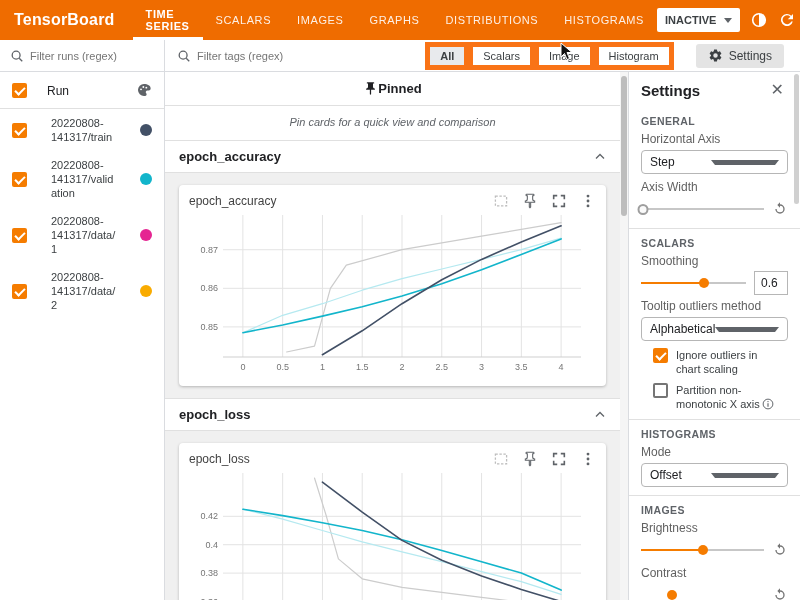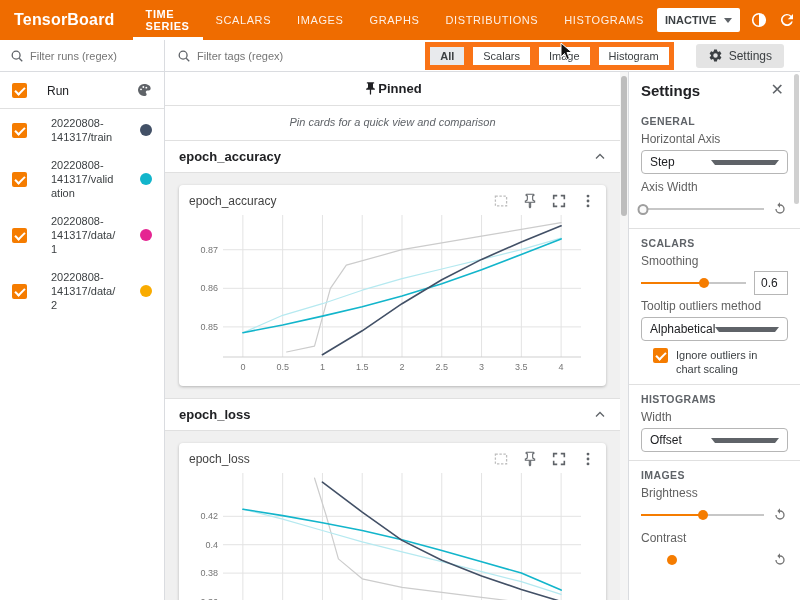--- a/index.html
+++ b/index.html
@@ -398,25 +398,33 @@
       </div>
       <div class="sp-label">Tooltip outliers method</div>
       <div class="select">
         <span>Alphabetical</span>
         <span class="caret-dark"></span>
       </div>
       <div class="check-row">
         <div class="checkbox checked"></div>
         <span>Ignore outliers in chart scaling</span>
       </div>
+      <div class="check-row">
+        <div class="checkbox unchecked"></div>
+        <span><span>Partition non-monotonic X axis</span><svg class="info-icon" viewBox="0 0 16 16">
+              <circle cx="8" cy="8" r="6.5" fill="none" stroke="#5f6368" stroke-width="1.3"></circle>
+              <line x1="8" y1="7" x2="8" y2="11.5" stroke="#5f6368" stroke-width="1.5"></line>
+              <circle cx="8" cy="4.8" r="0.9" fill="#5f6368"></circle>
+            </svg></span>
+      </div>
 
       <div class="sp-divider"></div>
 
       <div class="sp-heading">HISTOGRAMS</div>
-      <div class="sp-label">Width</div>
+      <div class="sp-label">Mode</div>
       <div class="select">
         <span>Offset</span>
         <span class="caret-dark"></span>
       </div>
 
       <div class="sp-divider"></div>
 
       <div class="sp-heading">IMAGES</div>
       <div class="sp-label">Brightness</div>
       <div class="slider-row">

